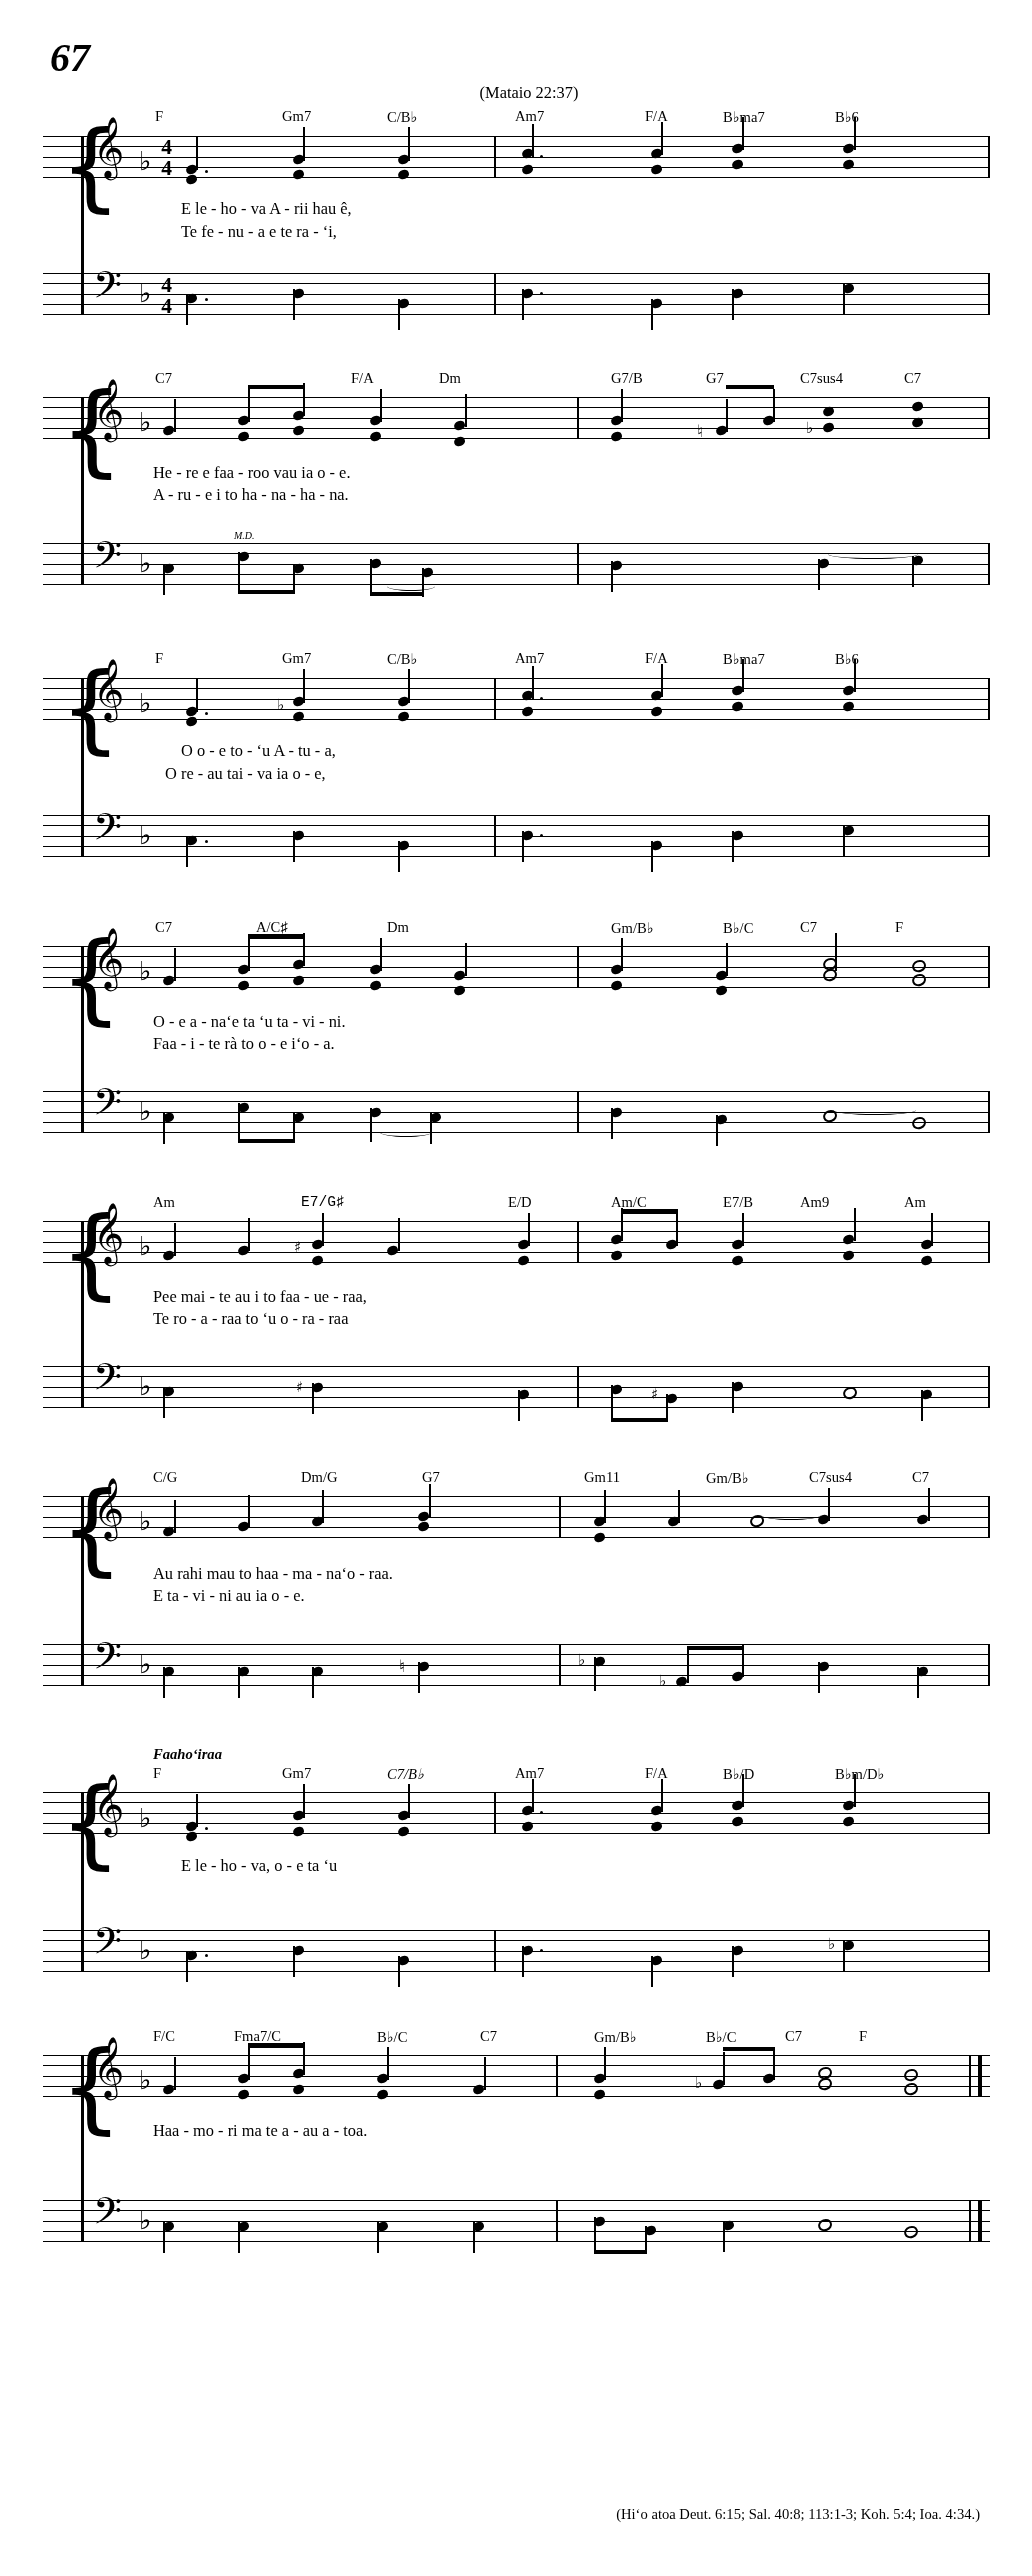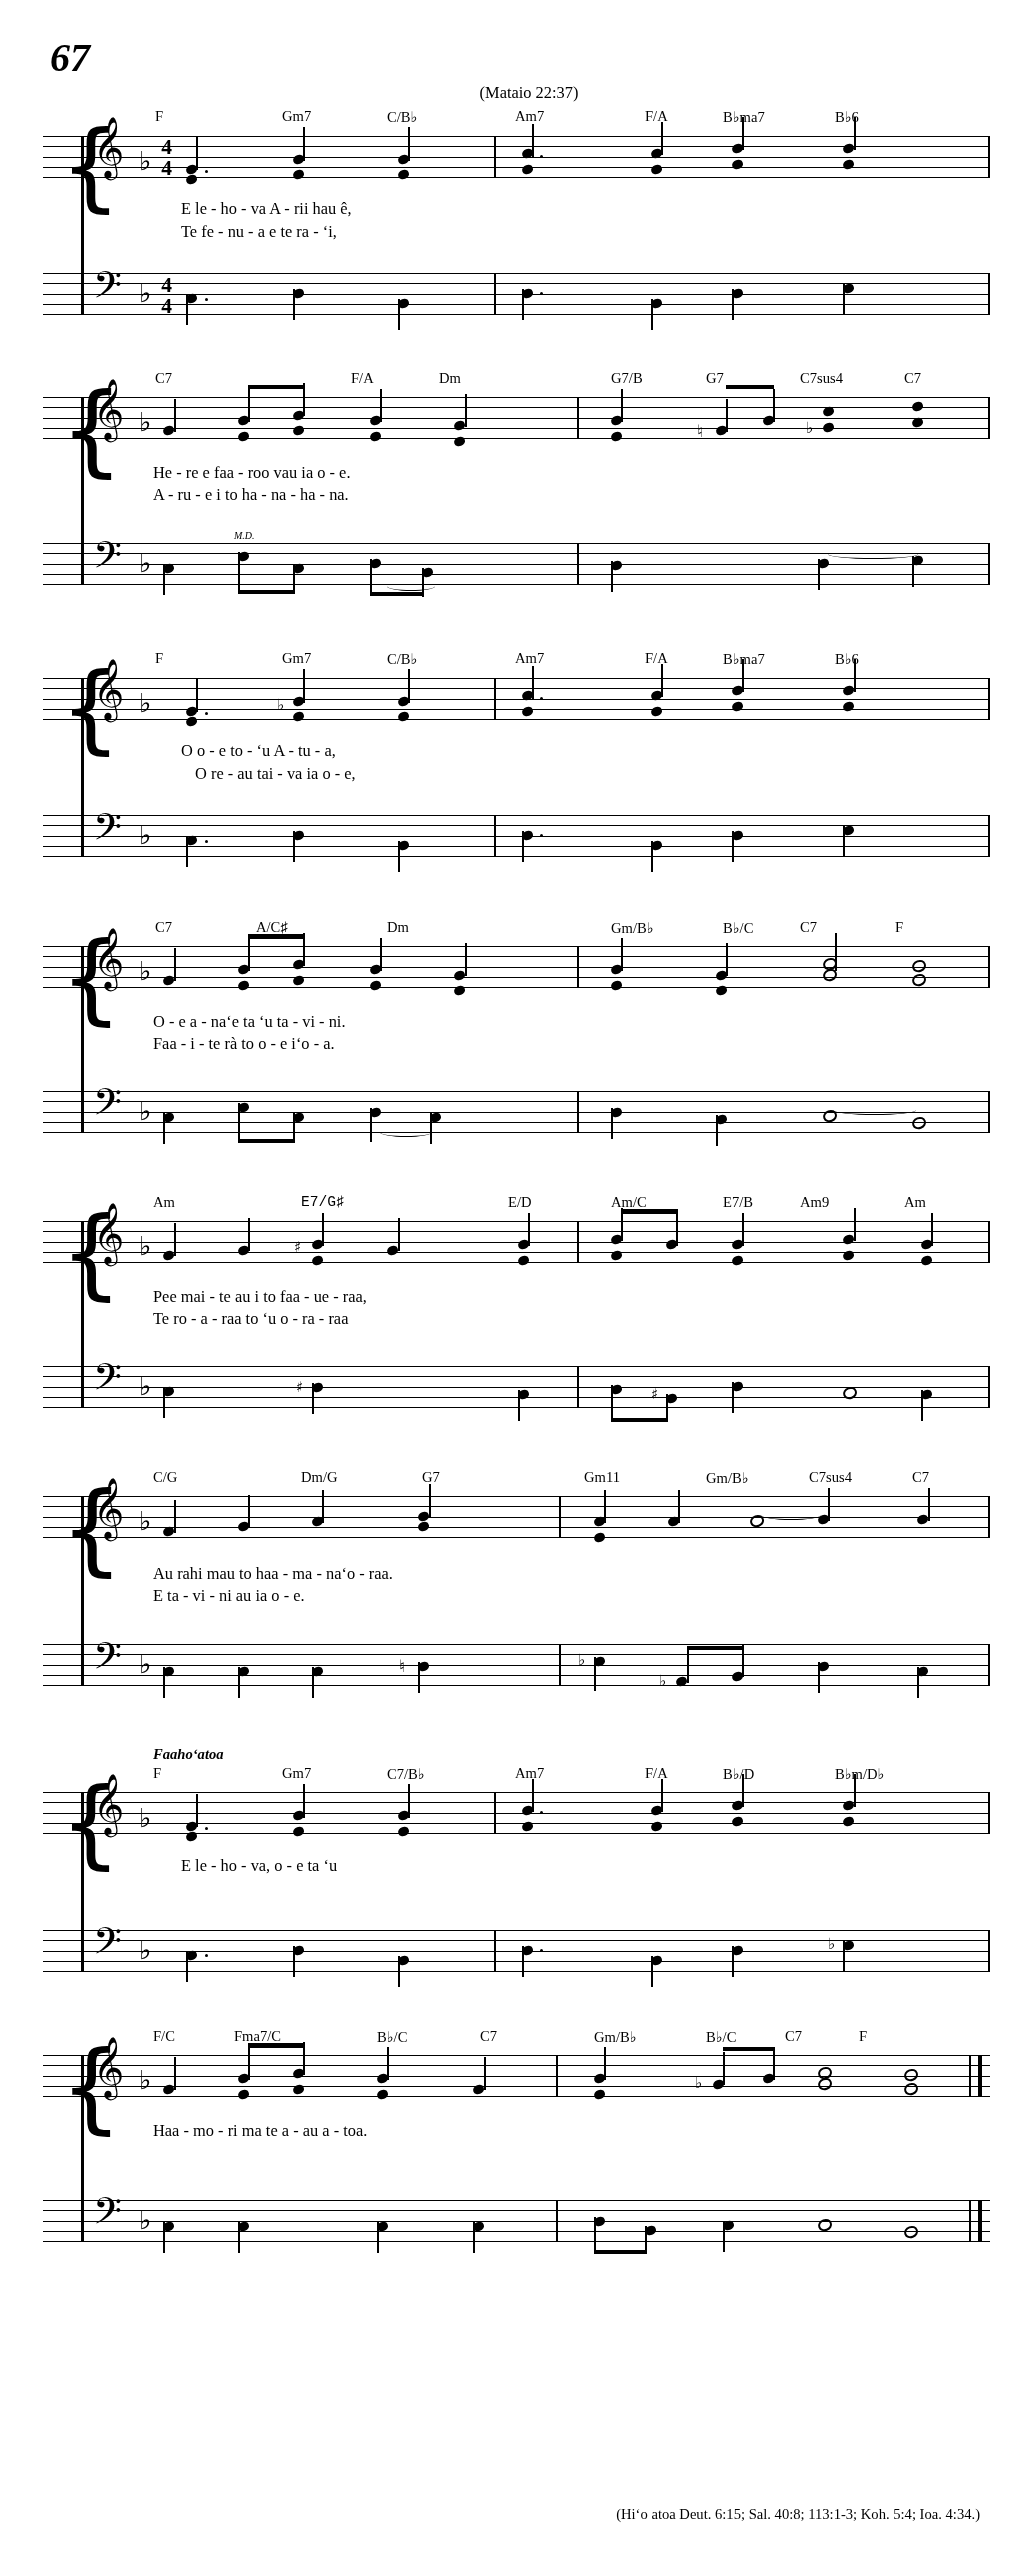--- a/index.html
+++ b/index.html
@@ -504,21 +504,21 @@
 
       <div class="nh" style="left:689px; top:41px;"></div>
       <div class="nh" style="left:689px; top:57px;"></div>
       <div class="stem" style="left:699px; top:13.8px; height:33px;"></div>
 
       <div class="nh" style="left:800px; top:41px;"></div>
       <div class="nh" style="left:800px; top:57px;"></div>
       <div class="stem" style="left:811px; top:13.8px; height:33px;"></div>
 
       <div class="lyric" style="left:138px; top:96px;">O          o - e     to - ‘u        A - tu - a,</div>
-      <div class="lyric" style="left:152px; top:119px;">O       re - au  tai - va        ia    o - e,</div>
+      <div class="lyric" style="left:122px; top:119px;">O       re - au  tai - va        ia    o - e,</div>
 
       <div class="nh" style="left:143px; top:191px;"></div>
       <div class="stem" style="left:143px; top:191px; height:31px;"></div>
       <div class="dot" style="left:162px; top:195px;"></div>
       <div class="nh" style="left:250px; top:186px;"></div>
       <div class="stem" style="left:250px; top:186px; height:31px;"></div>
       <div class="nh" style="left:355px; top:196px;"></div>
       <div class="stem" style="left:355px; top:196px; height:31px;"></div>
       <div class="nh" style="left:479px; top:186px;"></div>
       <div class="stem" style="left:479px; top:186px; height:31px;"></div>
@@ -815,25 +815,25 @@
       <div class="nh" style="left:775px; top:200px;"></div>
       <div class="stem" style="left:775px; top:200px; height:31px;"></div>
       <div class="nh" style="left:874px; top:205px;"></div>
       <div class="stem" style="left:874px; top:205px; height:31px;"></div>
     </div>
   </div>
 
   <div class="system" style="height:275px;">
     <div class="staff-area" style="height:275px;">
 
-      <div class="section-label" style="left:110px; top:0px;">Faaho‘atoa</div>
+      <div class="section-label" style="left:110px; top:0px;">Faaho‘iraa</div>
 
       <div class="chord" style="left:110px; top:19px;">F</div>
       <div class="chord" style="left:239px; top:19px;">Gm7</div>
-      <div class="chord" style="left:344px; top:19px;">C7/B♭</div>
+      <div class="chord" style="left:344px; top:19px;font-style:italic;">C7/B♭</div>
       <div class="chord" style="left:472px; top:19px;">Am7</div>
       <div class="chord" style="left:602px; top:19px;">F/A</div>
       <div class="chord" style="left:680px; top:19px;">B♭/D</div>
       <div class="chord" style="left:792px; top:19px;">B♭m/D♭</div>
 
       <div class="staff" style="top:46px;">
         <div class="line l0"></div>
           <div class="line l1"></div>
           <div class="line l2"></div>
           <div class="line l3"></div>

